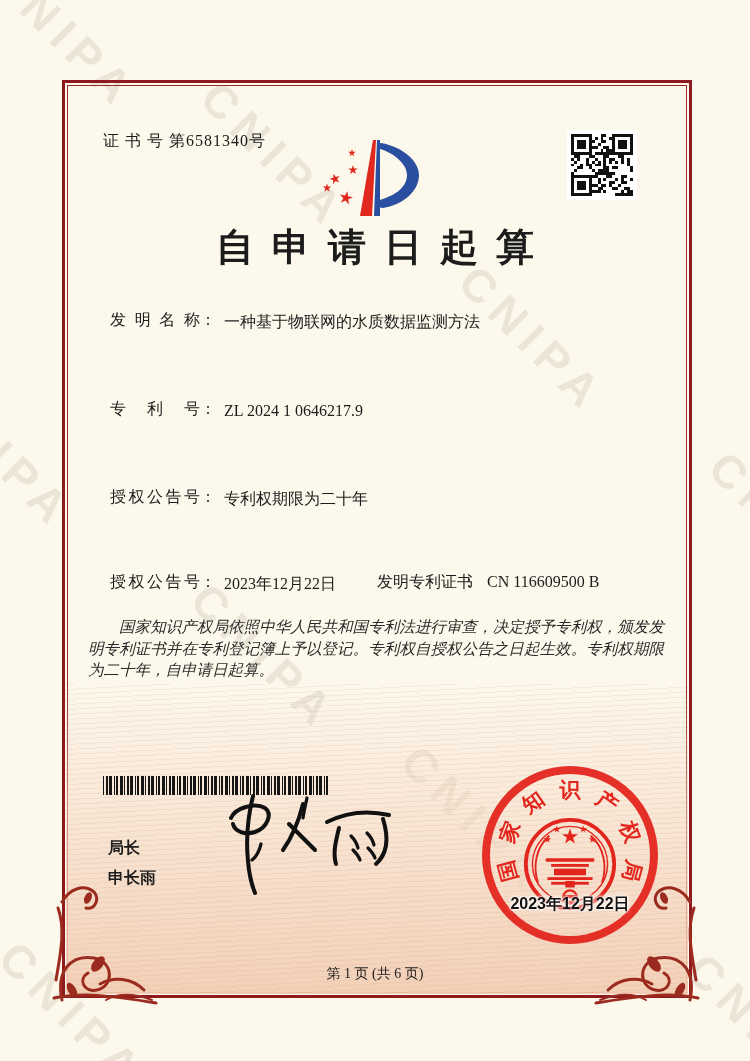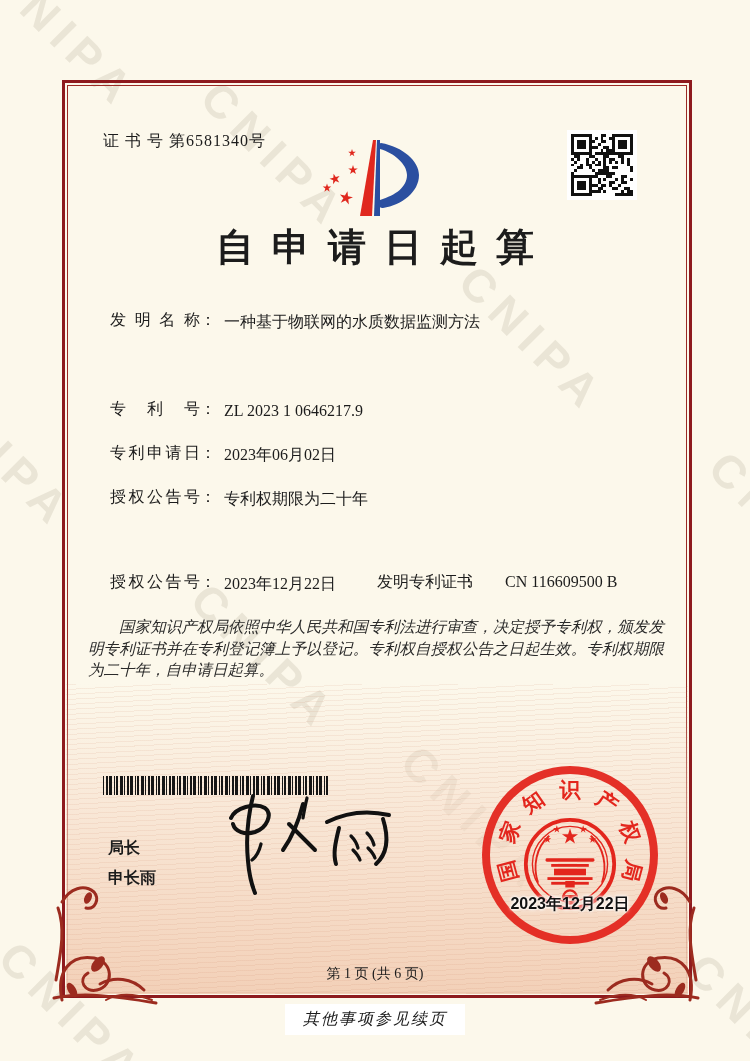--- a/index.html
+++ b/index.html
@@ -280,33 +280,30 @@
         <rect x="2" y="16" width="3" height="3" fill="#111"></rect>
       </svg>
   </div>
 
   <div class="title">自申请日起算</div>
 
   <div class="row r1">
     <span class="lab">发明名称</span><span class="col">：</span><span class="val">一种基于物联网的水质数据监测方法</span>
   </div>
   <div class="row r3">
-    <span class="lab">专利号</span><span class="col">：</span><span class="val">ZL 2023 1 0646217.9</span>
-  </div>
-  <div class="row r4">
-    <span class="lab">专利申请日</span><span class="col">：</span><span class="val">2023年06月02日</span>
+    <span class="lab">专利号</span><span class="col">：</span><span class="val">ZL 2024 1 0646217.9</span>
   </div>
   <div class="row r5">
     <span class="lab">授权公告号</span><span class="col">：</span><span class="val">专利权期限为二十年</span>
   </div>
   <div class="row r7">
     <span class="lab">授权公告号</span><span class="col">：</span><span class="val">2023年12月22日</span>
     <span class="pair2">
       <span class="lab2">发明专利证书</span><span>：</span>
-      <span style="margin-left:24px">CN 116609500 B</span>
+      <span style="margin-left:6px">CN 116609500 B</span>
     </span>
   </div>
 
   <div class="legal">
     <p>国家知识产权局依照中华人民共和国专利法进行审查，决定授予专利权，颁发发明专利证书并在专利登记簿上予以登记。专利权自授权公告之日起生效。专利权期限为二十年，自申请日起算。</p>
   </div>
 
   <div class="barcode" id="barcode"><i style="width:1px;margin-right:2px"></i><i style="width:2px;margin-right:1px"></i><i style="width:3px;margin-right:2px"></i><i style="width:1px;margin-right:1px"></i><i style="width:2px;margin-right:2px"></i><i style="width:3px;margin-right:1px"></i><i style="width:1px;margin-right:2px"></i><i style="width:2px;margin-right:1px"></i><i style="width:3px;margin-right:2px"></i><i style="width:1px;margin-right:1px"></i><i style="width:2px;margin-right:2px"></i><i style="width:3px;margin-right:1px"></i><i style="width:1px;margin-right:2px"></i><i style="width:2px;margin-right:1px"></i><i style="width:3px;margin-right:2px"></i><i style="width:1px;margin-right:1px"></i><i style="width:2px;margin-right:2px"></i><i style="width:3px;margin-right:1px"></i><i style="width:1px;margin-right:2px"></i><i style="width:2px;margin-right:1px"></i><i style="width:3px;margin-right:2px"></i><i style="width:1px;margin-right:1px"></i><i style="width:2px;margin-right:2px"></i><i style="width:3px;margin-right:1px"></i><i style="width:1px;margin-right:2px"></i><i style="width:2px;margin-right:1px"></i><i style="width:3px;margin-right:2px"></i><i style="width:1px;margin-right:1px"></i><i style="width:2px;margin-right:2px"></i><i style="width:3px;margin-right:1px"></i><i style="width:1px;margin-right:2px"></i><i style="width:2px;margin-right:1px"></i><i style="width:3px;margin-right:2px"></i><i style="width:1px;margin-right:1px"></i><i style="width:2px;margin-right:2px"></i><i style="width:3px;margin-right:1px"></i><i style="width:1px;margin-right:2px"></i><i style="width:2px;margin-right:1px"></i><i style="width:3px;margin-right:2px"></i><i style="width:1px;margin-right:1px"></i><i style="width:2px;margin-right:2px"></i><i style="width:3px;margin-right:1px"></i><i style="width:1px;margin-right:2px"></i><i style="width:2px;margin-right:1px"></i><i style="width:3px;margin-right:2px"></i><i style="width:1px;margin-right:1px"></i><i style="width:2px;margin-right:2px"></i><i style="width:3px;margin-right:1px"></i><i style="width:1px;margin-right:2px"></i><i style="width:2px;margin-right:1px"></i><i style="width:3px;margin-right:2px"></i><i style="width:1px;margin-right:1px"></i><i style="width:2px;margin-right:2px"></i><i style="width:3px;margin-right:1px"></i><i style="width:1px;margin-right:2px"></i><i style="width:2px;margin-right:1px"></i><i style="width:3px;margin-right:2px"></i><i style="width:1px;margin-right:1px"></i><i style="width:2px;margin-right:2px"></i><i style="width:3px;margin-right:1px"></i><i style="width:1px;margin-right:2px"></i><i style="width:2px;margin-right:1px"></i><i style="width:3px;margin-right:2px"></i><i style="width:1px;margin-right:1px"></i><i style="width:2px;margin-right:2px"></i></div>
 
   <div class="director-label">局长</div>
@@ -362,14 +359,13 @@
         <rect x="26" y="66" width="48" height="3"></rect>
         <rect x="30" y="71" width="40" height="3"></rect>
         <rect x="45" y="70" width="10" height="7"></rect>
         <rect x="42" y="85" width="16" height="3.5"></rect>
       </g>
     </svg>
     <div class="seal-date">2023年12月22日</div>
   </div>
 
   <div class="page-number">第 1 页 (共 6 页)</div>
-  <div class="footer-note">其他事项参见续页</div>
 </div>
 
 </body></html>

